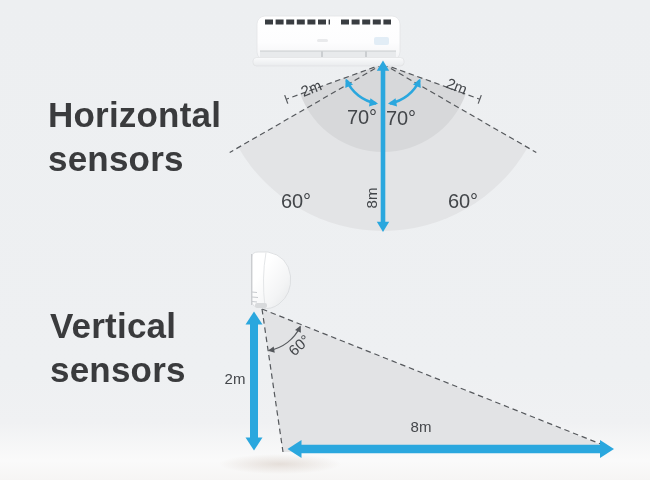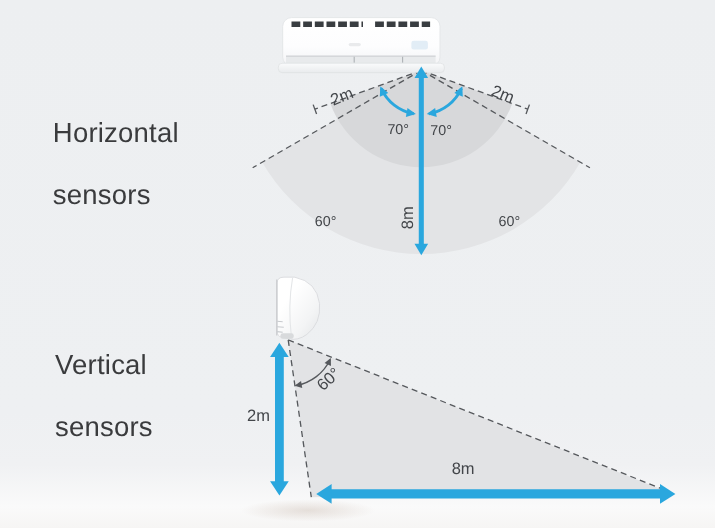--- a/index.html
+++ b/index.html
@@ -3,25 +3,25 @@
 <meta charset="utf-8">
 <style>
   html,body{margin:0;padding:0;}
   .stage{
     position:relative;width:650px;height:480px;overflow:hidden;
     font-family:"Liberation Sans",sans-serif;
     background:linear-gradient(180deg,#edeff1 0%,#eef0f2 78%,#f0f1f3 88%,#fafafa 96%,#f6f5f4 100%);
   }
   .gfx{position:absolute;left:0;top:0;}
   .title{
-    position:absolute;font-size:25px;line-height:56px;color:#3a3b3d;
-    white-space:pre-line;letter-spacing:.2px;font-weight:400;
+    position:absolute;font-size:35px;line-height:44px;color:#3a3b3d;
+    white-space:pre-line;letter-spacing:.2px;font-weight:700;
   }
   .lbl{
-    position:absolute;font-size:13px;line-height:1;color:#43464a;
+    position:absolute;font-size:20px;line-height:1;color:#43464a;
     white-space:nowrap;transform:translate(-50%,-50%);
   }
   .lbl.small{font-size:15px;}
   .rot-n22{transform:translate(-50%,-50%) rotate(-22deg);}
   .rot-p22{transform:translate(-50%,-50%) rotate(22deg);}
   .rot-n90{transform:translate(-50%,-50%) rotate(-90deg);}
   .rot-n42{transform:translate(-50%,-50%) rotate(-42deg);}
   .floor-shadow{
     position:absolute;left:195px;top:450px;width:170px;height:28px;
     background:radial-gradient(50% 50% at 50% 50%,rgba(198,182,170,.4),rgba(198,182,170,0) 72%);

